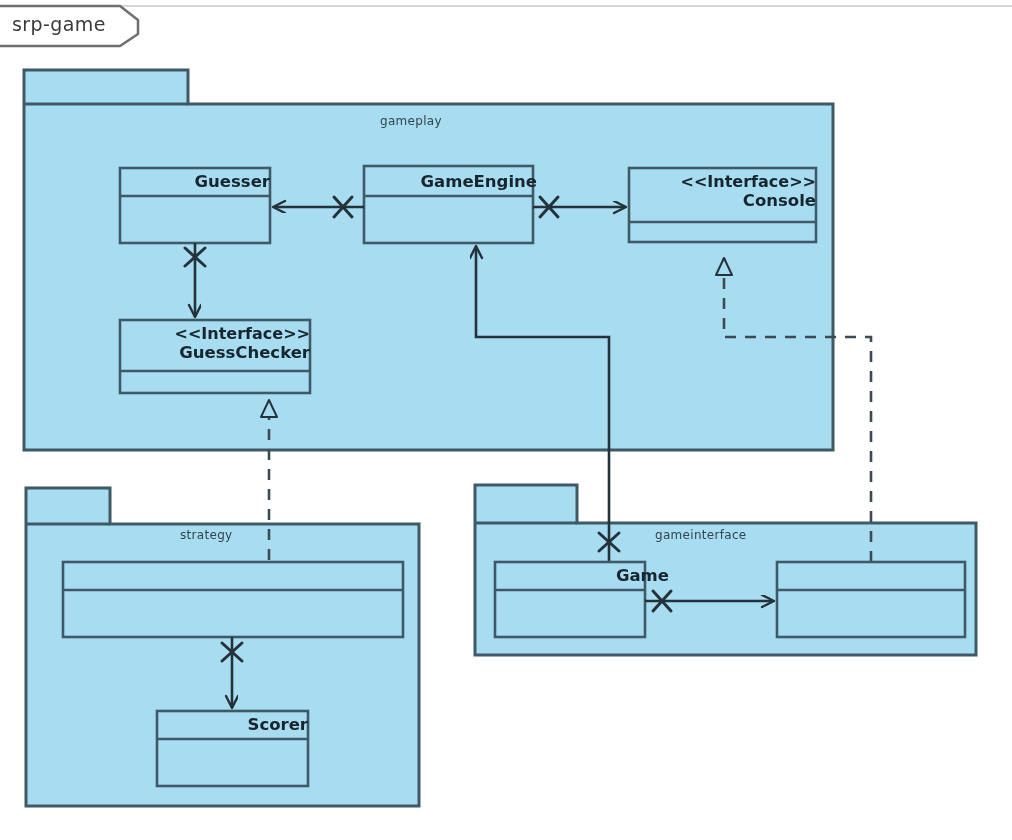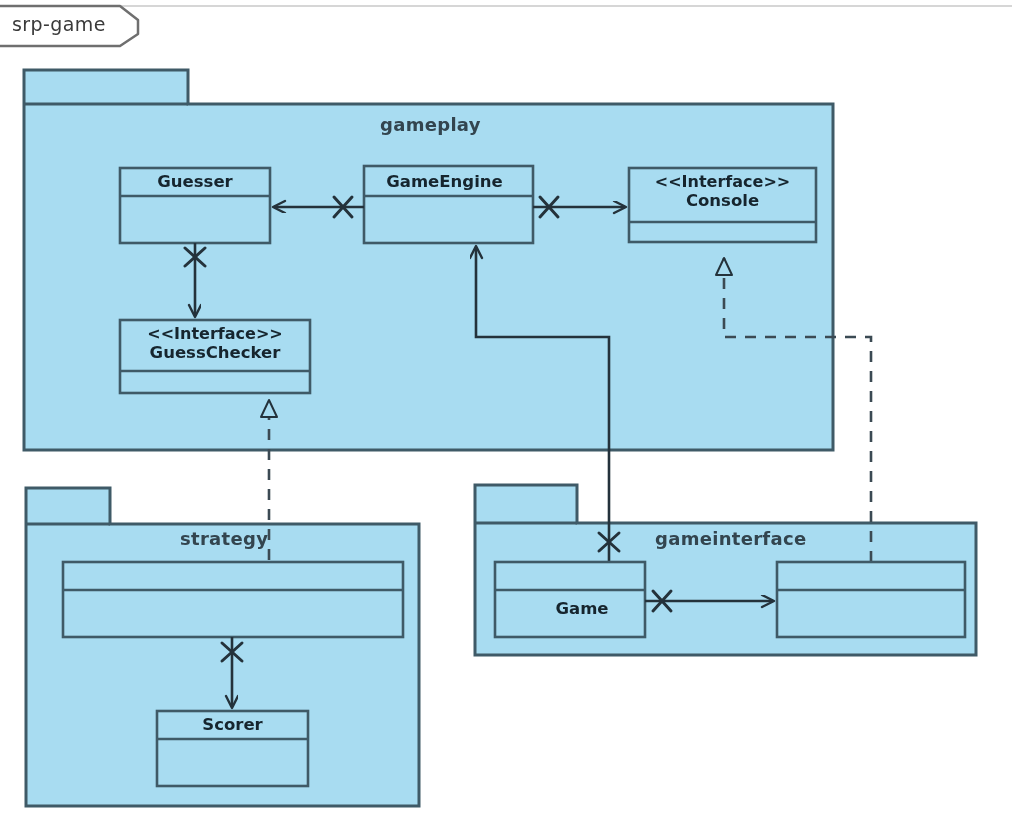--- a/index.html
+++ b/index.html
@@ -29,28 +29,28 @@
   .frame-label {
     position: absolute;
     color: #3a3a3a;
     font-size: 19px;
     font-weight: normal;
     letter-spacing: 0.4px;
   }
   .pkg-label {
     position: absolute;
     color: #33454f;
-    font-size: 18px;
-    font-weight: bold;
+    font-size: 12px;
+    font-weight: normal;
     letter-spacing: 0.3px;
     white-space: nowrap;
   }
   .cls-name {
     position: absolute;
-    text-align: center;
+    text-align: right;
     font-size: 16.5px;
     font-weight: bold;
     color: #16252e;
     line-height: 19px;
     white-space: nowrap;
   }
   .cls-stereo {
     font-size: 16px;
     font-weight: bold;
     margin-top: 14px;
@@ -214,31 +214,31 @@
   <div class="frame-label" style="left:12px; top:13px;">srp-game</div>
 
   <div class="pkg-label" style="left:380px; top:114px;">gameplay</div>
 
   <div class="pkg-label" style="left:180px; top:528px;text-align:right;">strategy</div>
 
   <div class="pkg-label" style="left:655px; top:528px;">gameinterface</div>
 
   <div class="cls-name" style="left:120px; top:172px; width:150px;">Guesser</div>
 
-  <div class="cls-name" style="left:360px; top:172px; width:169px;">GameEngine</div>
+  <div class="cls-name" style="left:368px; top:172px; width:169px;">GameEngine</div>
 
   <div class="cls-name" style="left:629px; top:172px; width:187px;">
     <span class="cls-stereo">&lt;&lt;Interface&gt;&gt;</span><br>
     <span>Console</span>
   </div>
 
   <div class="cls-name" style="left:120px; top:324px; width:190px;">
     <span class="cls-stereo">&lt;&lt;Interface&gt;&gt;</span><br>
     <span>GuessChecker</span>
   </div>
 
 
   <div class="cls-name" style="left:157px; top:715px; width:151px;">Scorer</div>
 
-  <div class="cls-name" style="left:495px; top:599px; width:174px;">Game</div>
+  <div class="cls-name" style="left:495px; top:566px; width:174px;">Game</div>
 
 
 </div>
 
 </body></html>

